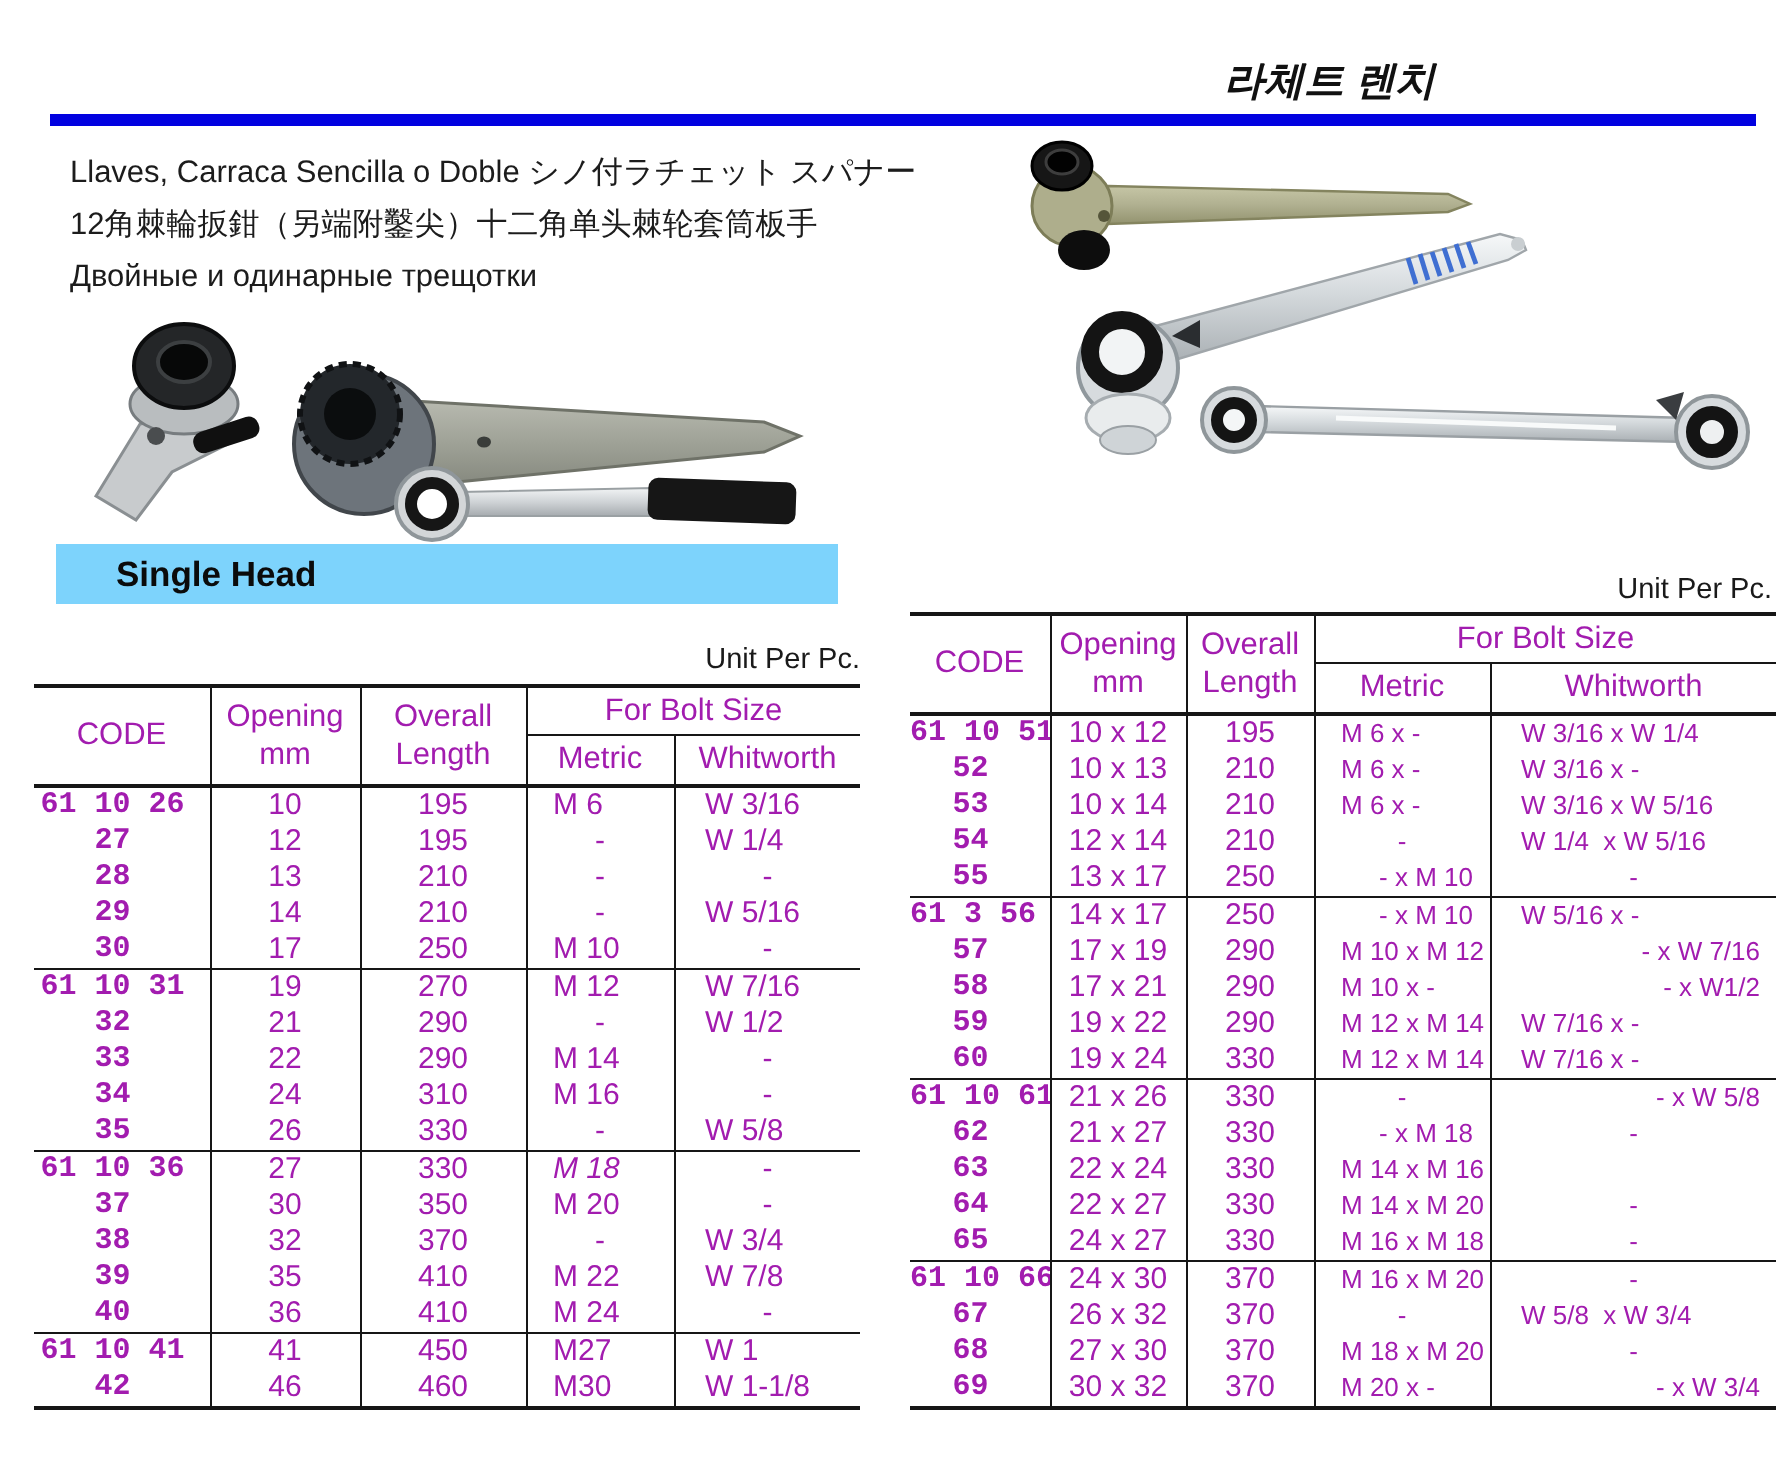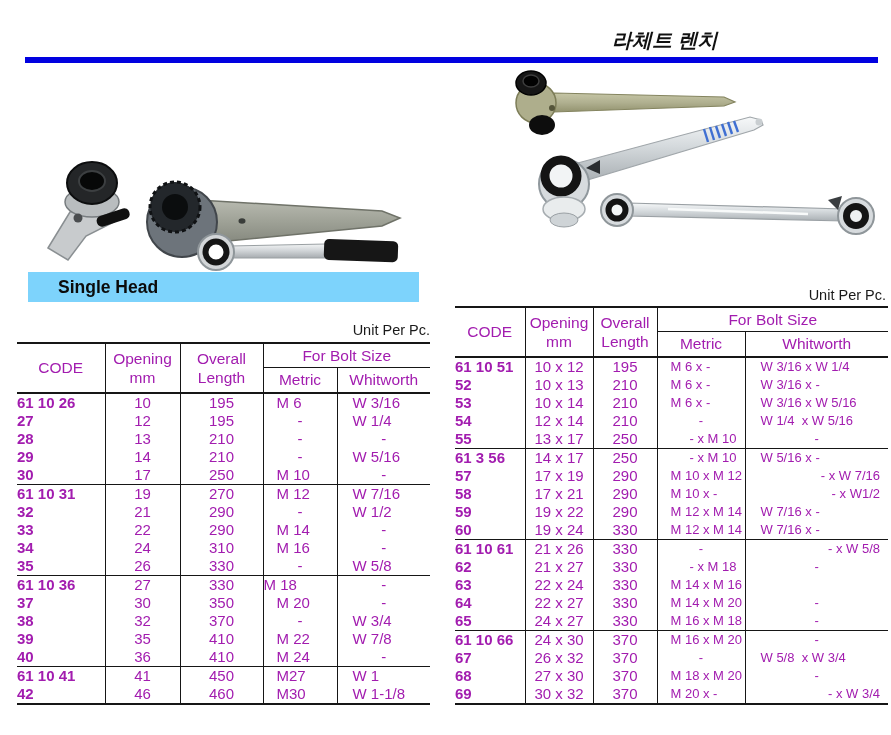--- a/index.html
+++ b/index.html
@@ -37,33 +37,38 @@
   .tbl-single{left:17px;top:342px;width:413px;}
   .tbl-double{left:455px;top:306px;width:433px;}
   table.spec{width:100%;}
   table.spec thead{border-bottom:2px solid #161616;}
   table.spec th{font-weight:400;font-size:15.5px;padding:2px 0;line-height:1.25;}
   table.spec th.bolt{border-bottom:1.3px solid #161616;border-left:1.3px solid #161616;}
   table.spec th.bl{border-left:1.3px solid #161616;}
   table.spec td{height:18px;font-size:15px;padding:0;line-height:18px;white-space:pre;overflow:hidden;}
   table.spec td:not(:first-child){border-left:1.3px solid #161616;}
   table.spec tr.gsep td{border-top:1.6px solid #161616;}
-  table.spec td.c0{font-weight:bold;text-align:left;padding-right:9px;}
+  table.spec td.c0{font-weight:bold;text-align:center;padding-right:9px;font-family:Liberation Mono, monospace;}
   table.spec td.c1,table.spec td.c2{text-align:center;}
   .tbl-double td{font-size:14px;}
   .tbl-double td.c3,.tbl-double td.c4{font-size:13px;}
 </style>
 </head>
 <body>
 
 <div class="page">
 
   <div class="title-ko">라체트 렌치</div>
   <div class="blue-rule" style="background: rgb(1, 1, 224);"></div>
 
+  <div class="desc">
+    <div>Llaves, Carraca Sencilla o Doble シノ付ラチェット スパナー</div>
+    <div>12角棘輪扳鉗（另端附鑿尖）十二角单头棘轮套筒板手</div>
+    <div>Двойные и одинарные трещотки</div>
+  </div>
 
   <svg class="photo photo-single" viewBox="0 0 410 125">
     <defs>
       <linearGradient id="oliveg" x1="0" y1="0" x2="0" y2="1">
         <stop offset="0" stop-color="#b8bab0"></stop>
           <stop offset="0.5" stop-color="#9ea196"></stop>
           <stop offset="1" stop-color="#84877d"></stop>
       </linearGradient>
       <linearGradient id="silverg" x1="0" y1="0" x2="0" y2="1">
         <stop offset="0" stop-color="#f2f4f5"></stop>
@@ -239,21 +244,21 @@
             <td class="c0">35</td>
             <td class="c1">26</td>
             <td class="c2">330</td>
             <td class="c3" style="text-align: center;">-</td>
             <td class="c4" style="text-align: left; padding-left: 15px;">W 5/8</td>
           </tr>
           <tr class="gsep">
             <td class="c0">61 10 36</td>
             <td class="c1">27</td>
             <td class="c2">330</td>
-            <td class="c3" style="text-align: left; ">M 18</td>
+            <td class="c3" style="text-align: left; padding-left: 13px; font-style: italic;">M 18</td>
             <td class="c4" style="text-align: center;">-</td>
           </tr>
           <tr>
             <td class="c0">37</td>
             <td class="c1">30</td>
             <td class="c2">350</td>
             <td class="c3" style="text-align: left; padding-left: 13px;">M 20</td>
             <td class="c4" style="text-align: center;">-</td>
           </tr>
           <tr>

